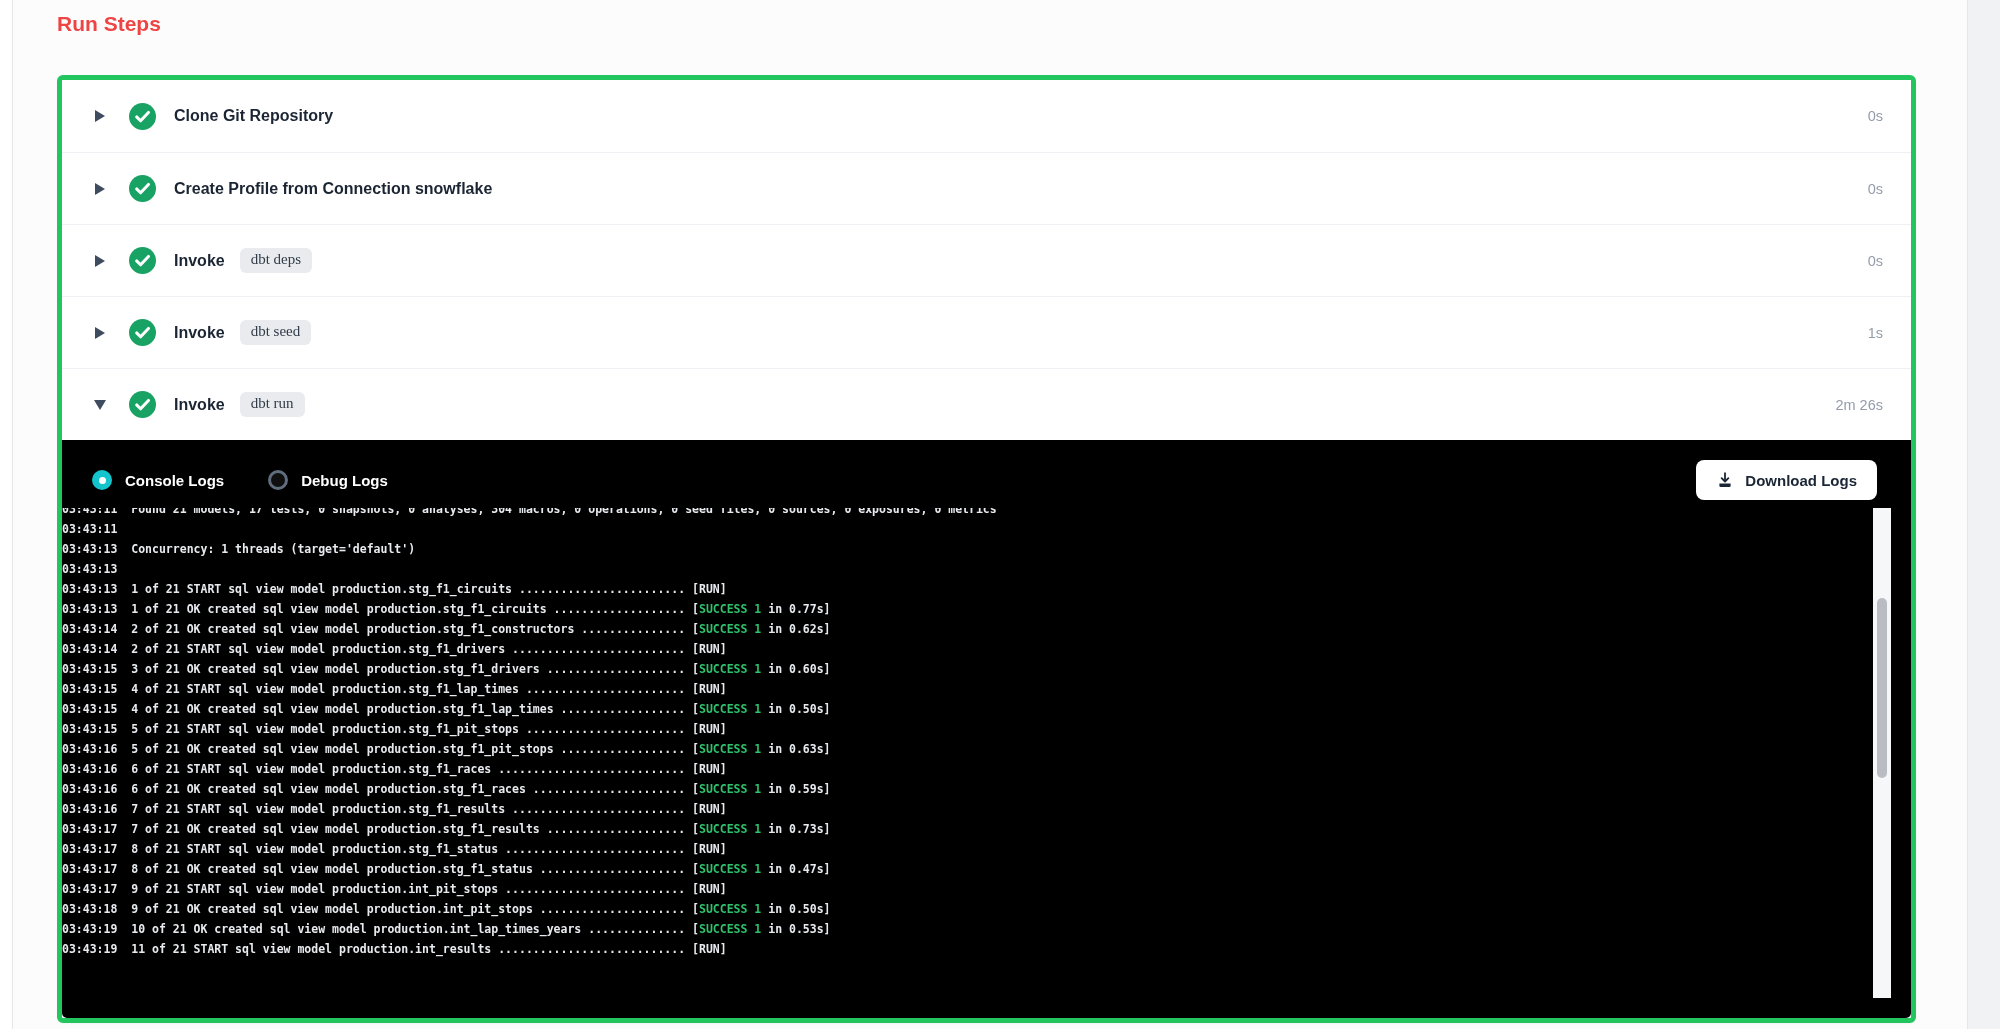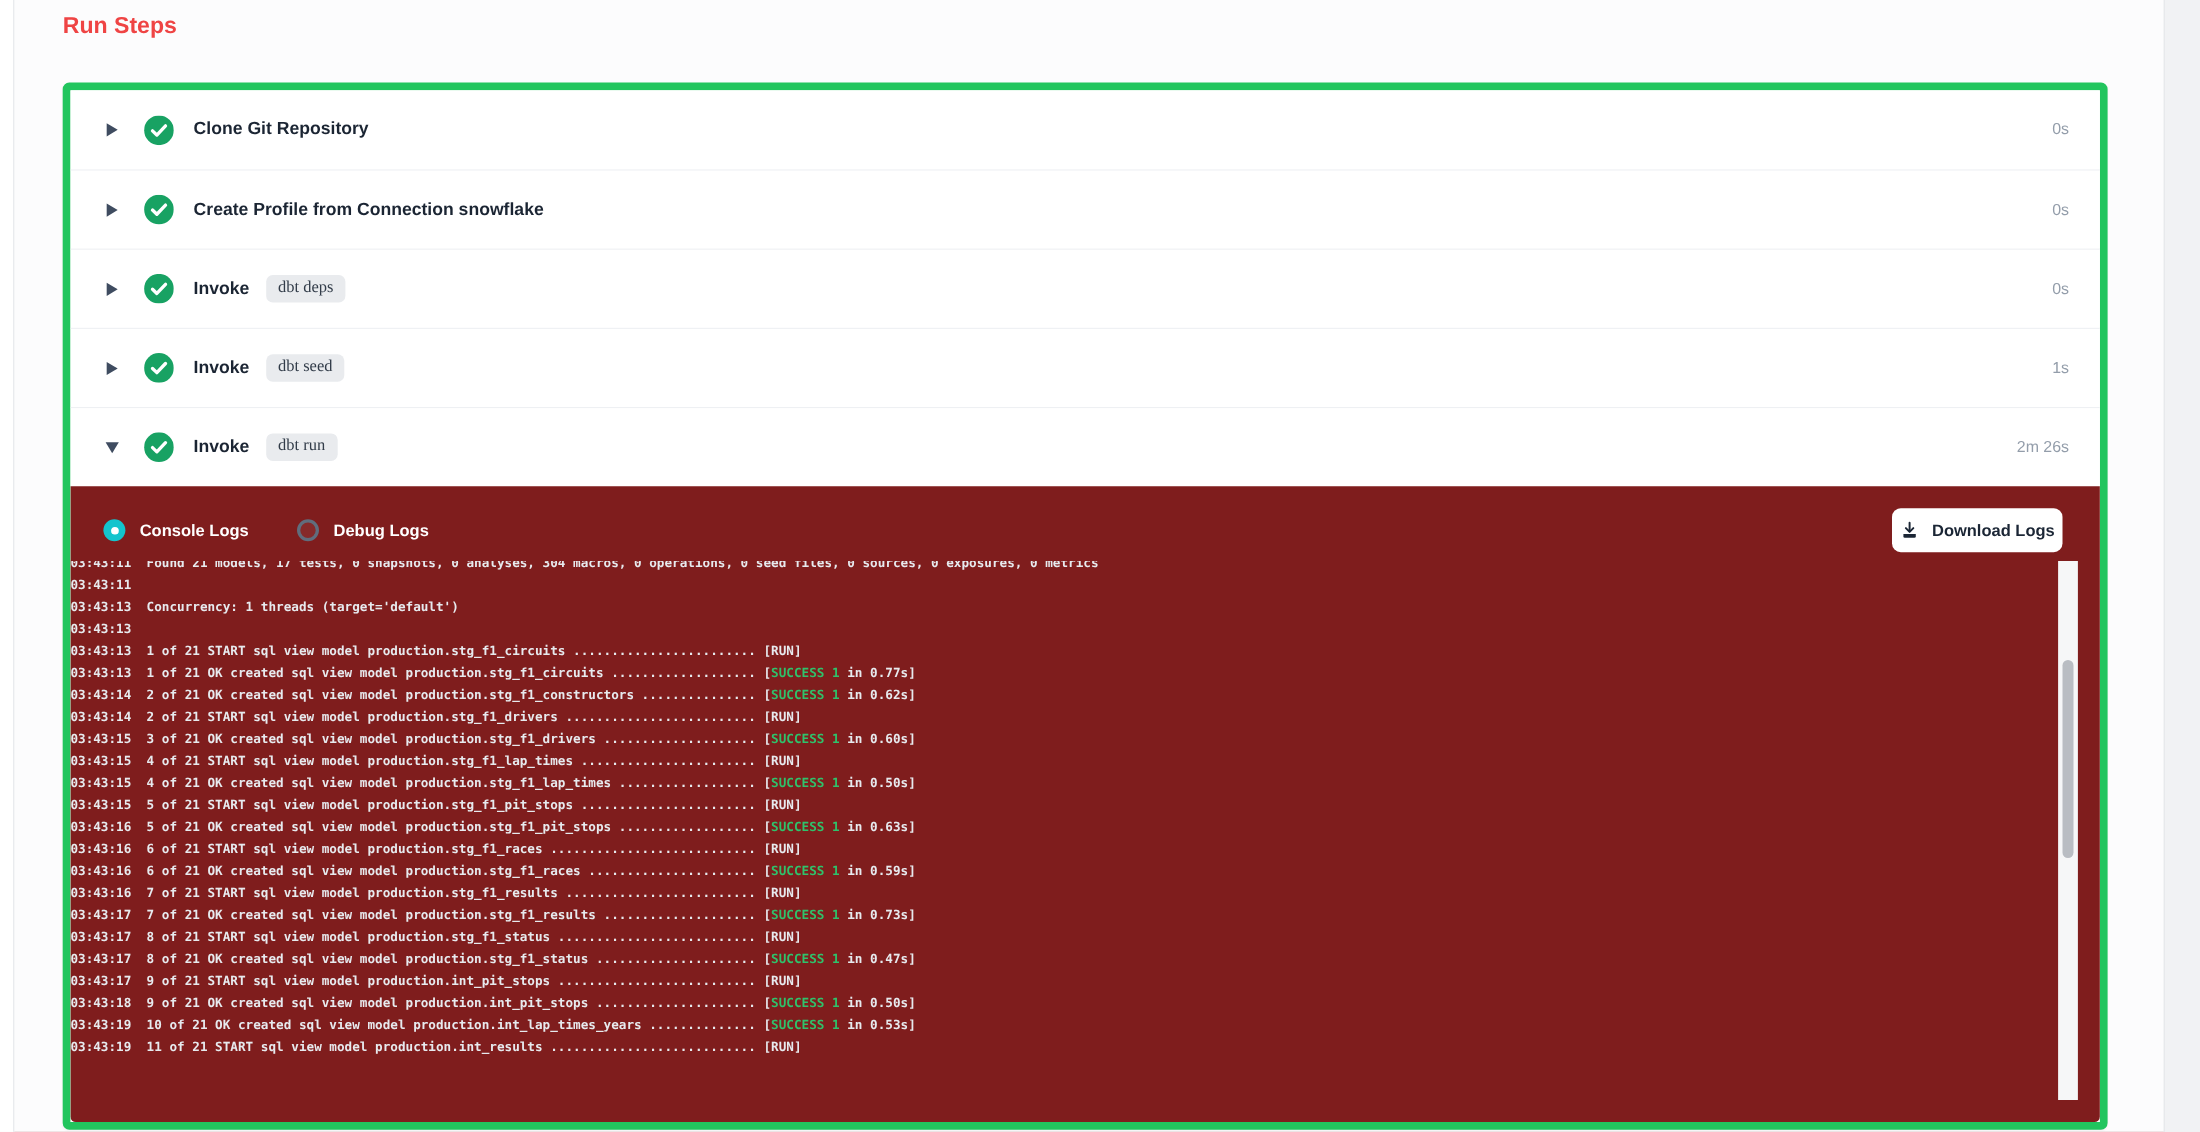--- a/index.html
+++ b/index.html
@@ -11,51 +11,51 @@
     overflow:hidden;
     color:#1b2533;
   }
   .left-gutter{ position:absolute; left:0; top:0; width:13px; height:100%;
     background:#ffffff; border-right:1px solid #e4e7ea; }
   .right-zone{ position:absolute; left:1967px; top:0; right:0; height:100%;
     background:#f1f2f4; border-left:1px solid #e4e7ea; }
   .page-title{ position:absolute; left:57px; top:12px;
     font-size:21px; font-weight:700; color:#ef4444; }
   .card{ position:absolute; left:57px; top:75px; width:1859px;
-    background:#ffffff; border:7px solid #22c55e; border-radius:6px;
+    background:#ffffff; border:5px solid #22c55e; border-radius:6px;
     box-shadow:0 1px 2px rgba(20,30,50,.04); overflow:hidden; }
   .step-row{ height:72px; display:flex; align-items:center;
     padding:0 28px 0 30px; background:#fff; cursor:pointer; }
   .step-row + .step-row{ border-top:1px solid #eef0f3; }
   .caret-box{ width:16px; display:flex; justify-content:center; margin-right:21px; }
   .caret.right{ width:0; height:0; border-left:10px solid #3f4c60;
     border-top:6.5px solid transparent; border-bottom:6.5px solid transparent; }
   .caret.down{ width:0; height:0; border-top:10px solid #3f4c60;
     border-left:6.5px solid transparent; border-right:6.5px solid transparent; }
   .check-box{ width:27px; height:27px; margin-right:18px; flex:0 0 auto; }
   .step-title{ font-size:16px; font-weight:700; color:#1b2533; }
   .code-badge{ margin-left:15px; font-family:Liberation Serif, serif;
     font-size:15px; color:#323c49; background:#e9ebee; border-radius:6px;
     padding:3px 11px 5px; }
   .step-duration{ margin-left:auto; font-size:14.5px; color:#939daa; }
 
-  .console-panel{ position:relative; background:#7f1d1d; height:578px;
+  .console-panel{ position:relative; background:#000000; height:578px;
     border-radius:0 0 5px 5px; }
   .console-header{ display:flex; align-items:center; height:64px;
     padding:16px 34px 0 30px; }
   .radio-item{ display:flex; align-items:center; margin-right:44px; cursor:pointer; }
   .radio-circle{ width:20px; height:20px; border-radius:50%; margin-right:13px;
     position:relative; flex:0 0 auto; }
   .radio-circle.selected{ background:#14c4cd; }
   .radio-circle.selected::after{ content:""; position:absolute; left:6.5px; top:6.5px;
     width:7px; height:7px; border-radius:50%; background:#ffffff; }
   .radio-circle.unselected{ border:3px solid #606d7d; background:rgba(255,255,255,.06); }
   .radio-label{ color:#ffffff; font-size:15px; font-weight:700; }
   .download-btn{ margin-left:auto; display:flex; align-items:center; gap:11px;
-    background:#ffffff; border:none; border-radius:8px; padding:11px 7px;
+    background:#ffffff; border:none; border-radius:8px; padding:11px 20px;
     font-family:"Liberation Sans", sans-serif; font-size:15px; font-weight:700;
     color:#1b2635; cursor:pointer; }
 
   .log-viewport{ position:absolute; top:68px; left:0; right:0; bottom:10px;
     overflow:hidden; font-family:"DejaVu Sans Mono", monospace; font-weight:700;
     font-size:11.5px; color:#e7eaee; }
   .log-lines{ margin-top:-9px; }
   .log-line{ height:20px; line-height:20px; white-space:pre; }
   .log-line .success{ color:#2fc26b; }
   .scrollbar-track{ position:absolute; right:20px; top:0; width:18px; height:490px;

